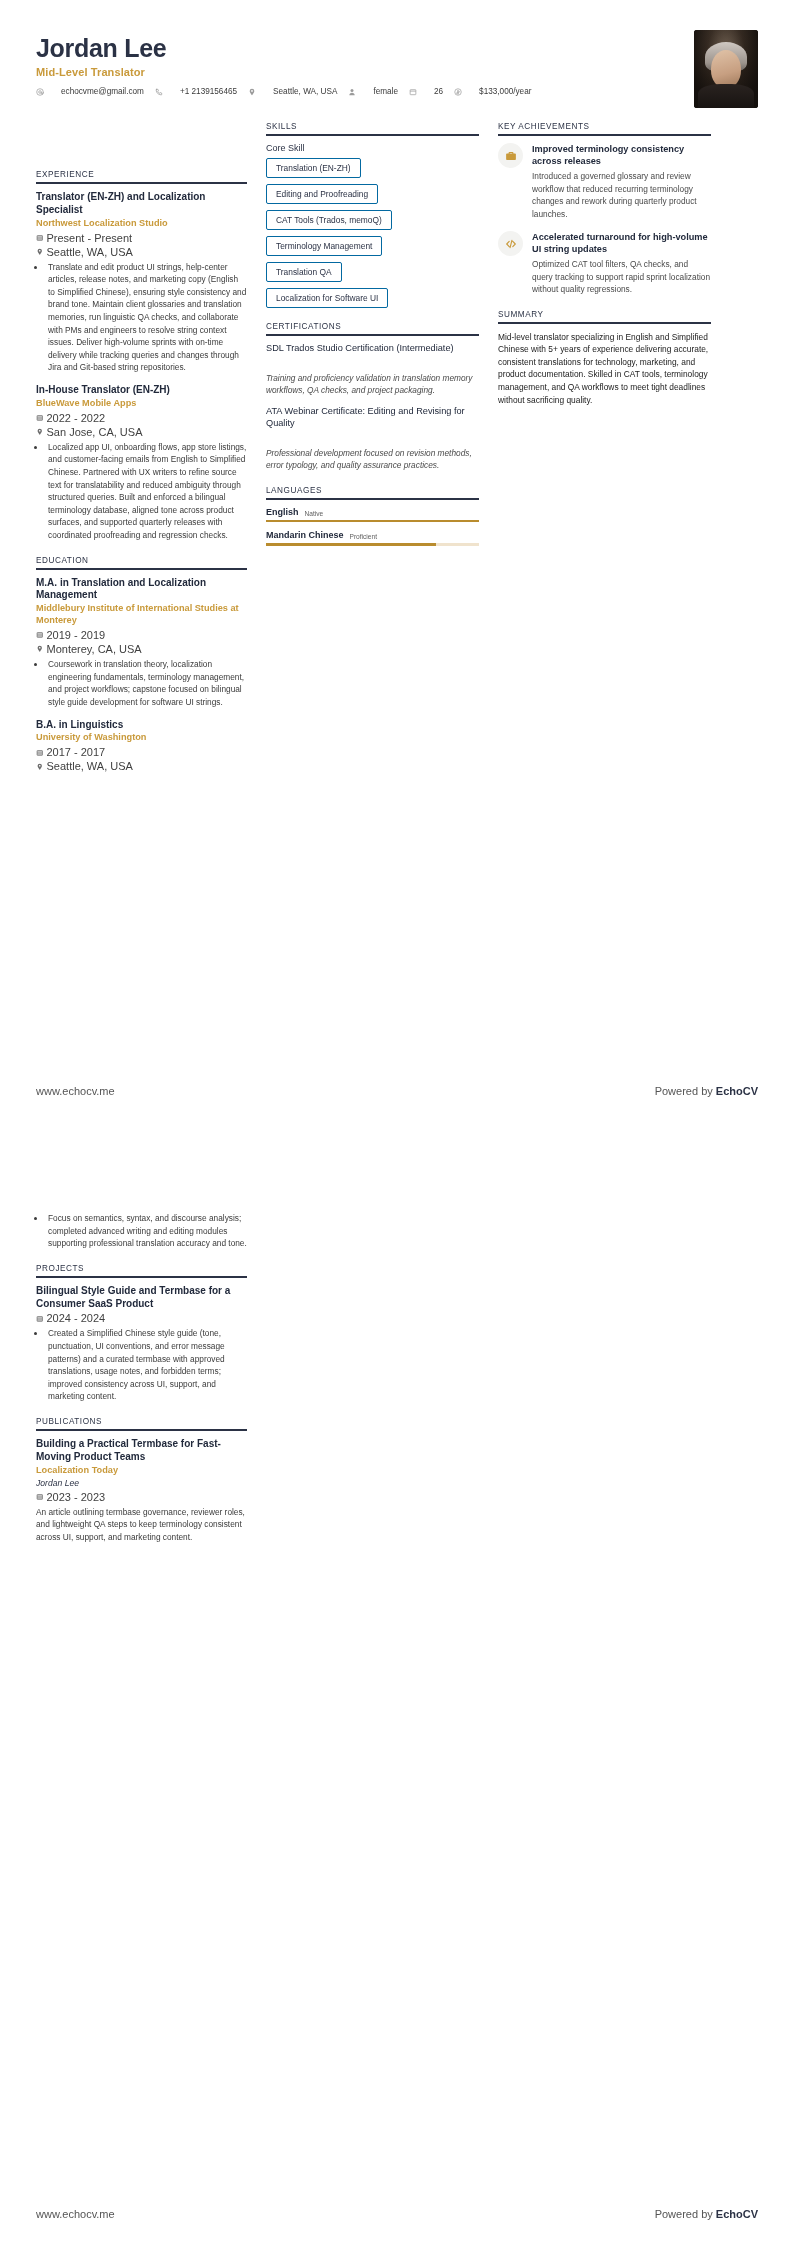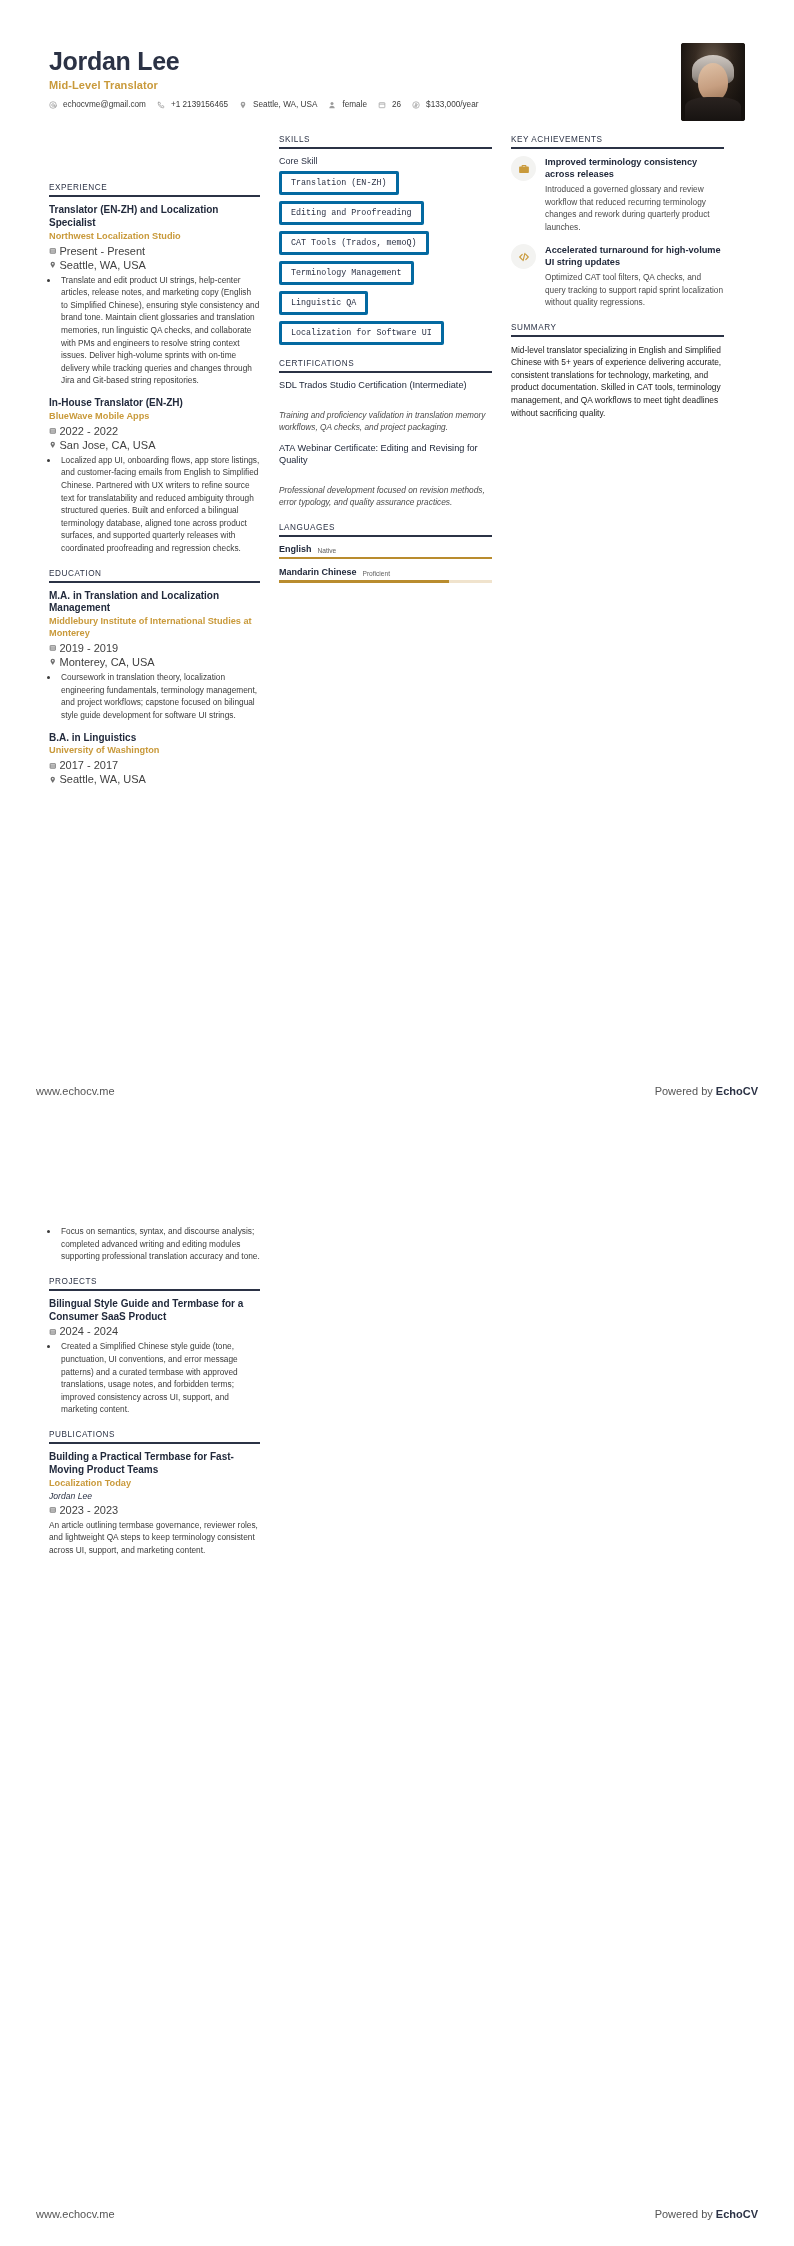--- a/index.html
+++ b/index.html
@@ -7,21 +7,21 @@
     width: 794px;
     background: #d9d9d9;
     font-family: "Liberation Sans", sans-serif;
     -webkit-font-smoothing: antialiased;
   }
   .page {
     width: 794px;
     min-height: 1123px;
     background: #ffffff;
     position: relative;
-    padding: 13px;
+    padding: 0;
     overflow: hidden;
   }
   .page + .page { margin-top: 0; }
 
   
   .header {
     padding: 30px 36px 6px 36px;
     display: flex;
     align-items: flex-start;
     justify-content: space-between;
@@ -46,21 +46,21 @@
     display: flex;
     flex-wrap: wrap;
     align-items: center;
     gap: 0px;
     font-size: 8.2px;
     color: #3a3a3a;
   }
   .contact {
     display: flex;
     align-items: center;
-    gap: 6px;
+    gap: 17px;
     margin-right: 11px;
     white-space: nowrap;
   }
   .contact .ic {
     width: 8px; height: 8px;
     display: inline-block;
     color: #9b9b9b;
     flex: 0 0 auto;
   }
   .contact .ic svg { display:block; width:8px; height:8px; }
@@ -175,29 +175,28 @@
   }
 
   
   .skill-group-label {
     font-size: 9px;
     color: #2b3245;
     margin-bottom: 5px;
   }
   .chip {
     display: block;
-    border: 3px solid #0369a1;
+    border: 1px solid #0369a1;
     border-radius: 2px;
     font-size: 8.4px;
     color: #2b3245;
     padding: 4px 9px;
     margin-bottom: 6px;
     width: max-content;
     max-width: 100%;
-    font-family: Liberation Mono, monospace;
   }
 
   
   .cert { margin-bottom: 9px; }
   .cert-title {
     font-size: 9.2px;
     font-weight: normal;
     color: #222a3c;
     line-height: 1.3;
   }
@@ -446,21 +445,21 @@
 
       <div class="section">
         <div class="sec-head">SKILLS</div>
         <div class="sec-rule"></div>
         <div class="skill-group-label">Core Skill</div>
         <div>
           <span class="chip">Translation (EN-ZH)</span>
           <span class="chip">Editing and Proofreading</span>
           <span class="chip">CAT Tools (Trados, memoQ)</span>
           <span class="chip">Terminology Management</span>
-          <span class="chip">Linguistic QA</span>
+          <span class="chip">Translation QA</span>
           <span class="chip">Localization for Software UI</span>
         </div>
       </div>
 
       <div class="section">
         <div class="sec-head">CERTIFICATIONS</div>
         <div class="sec-rule"></div>
         <div class="cert">
           <div class="cert-title">SDL Trados Studio Certification (Intermediate)</div>
           <div class="cert-desc">Training and proficiency validation in translation memory workflows, QA checks, and project packaging.</div>

